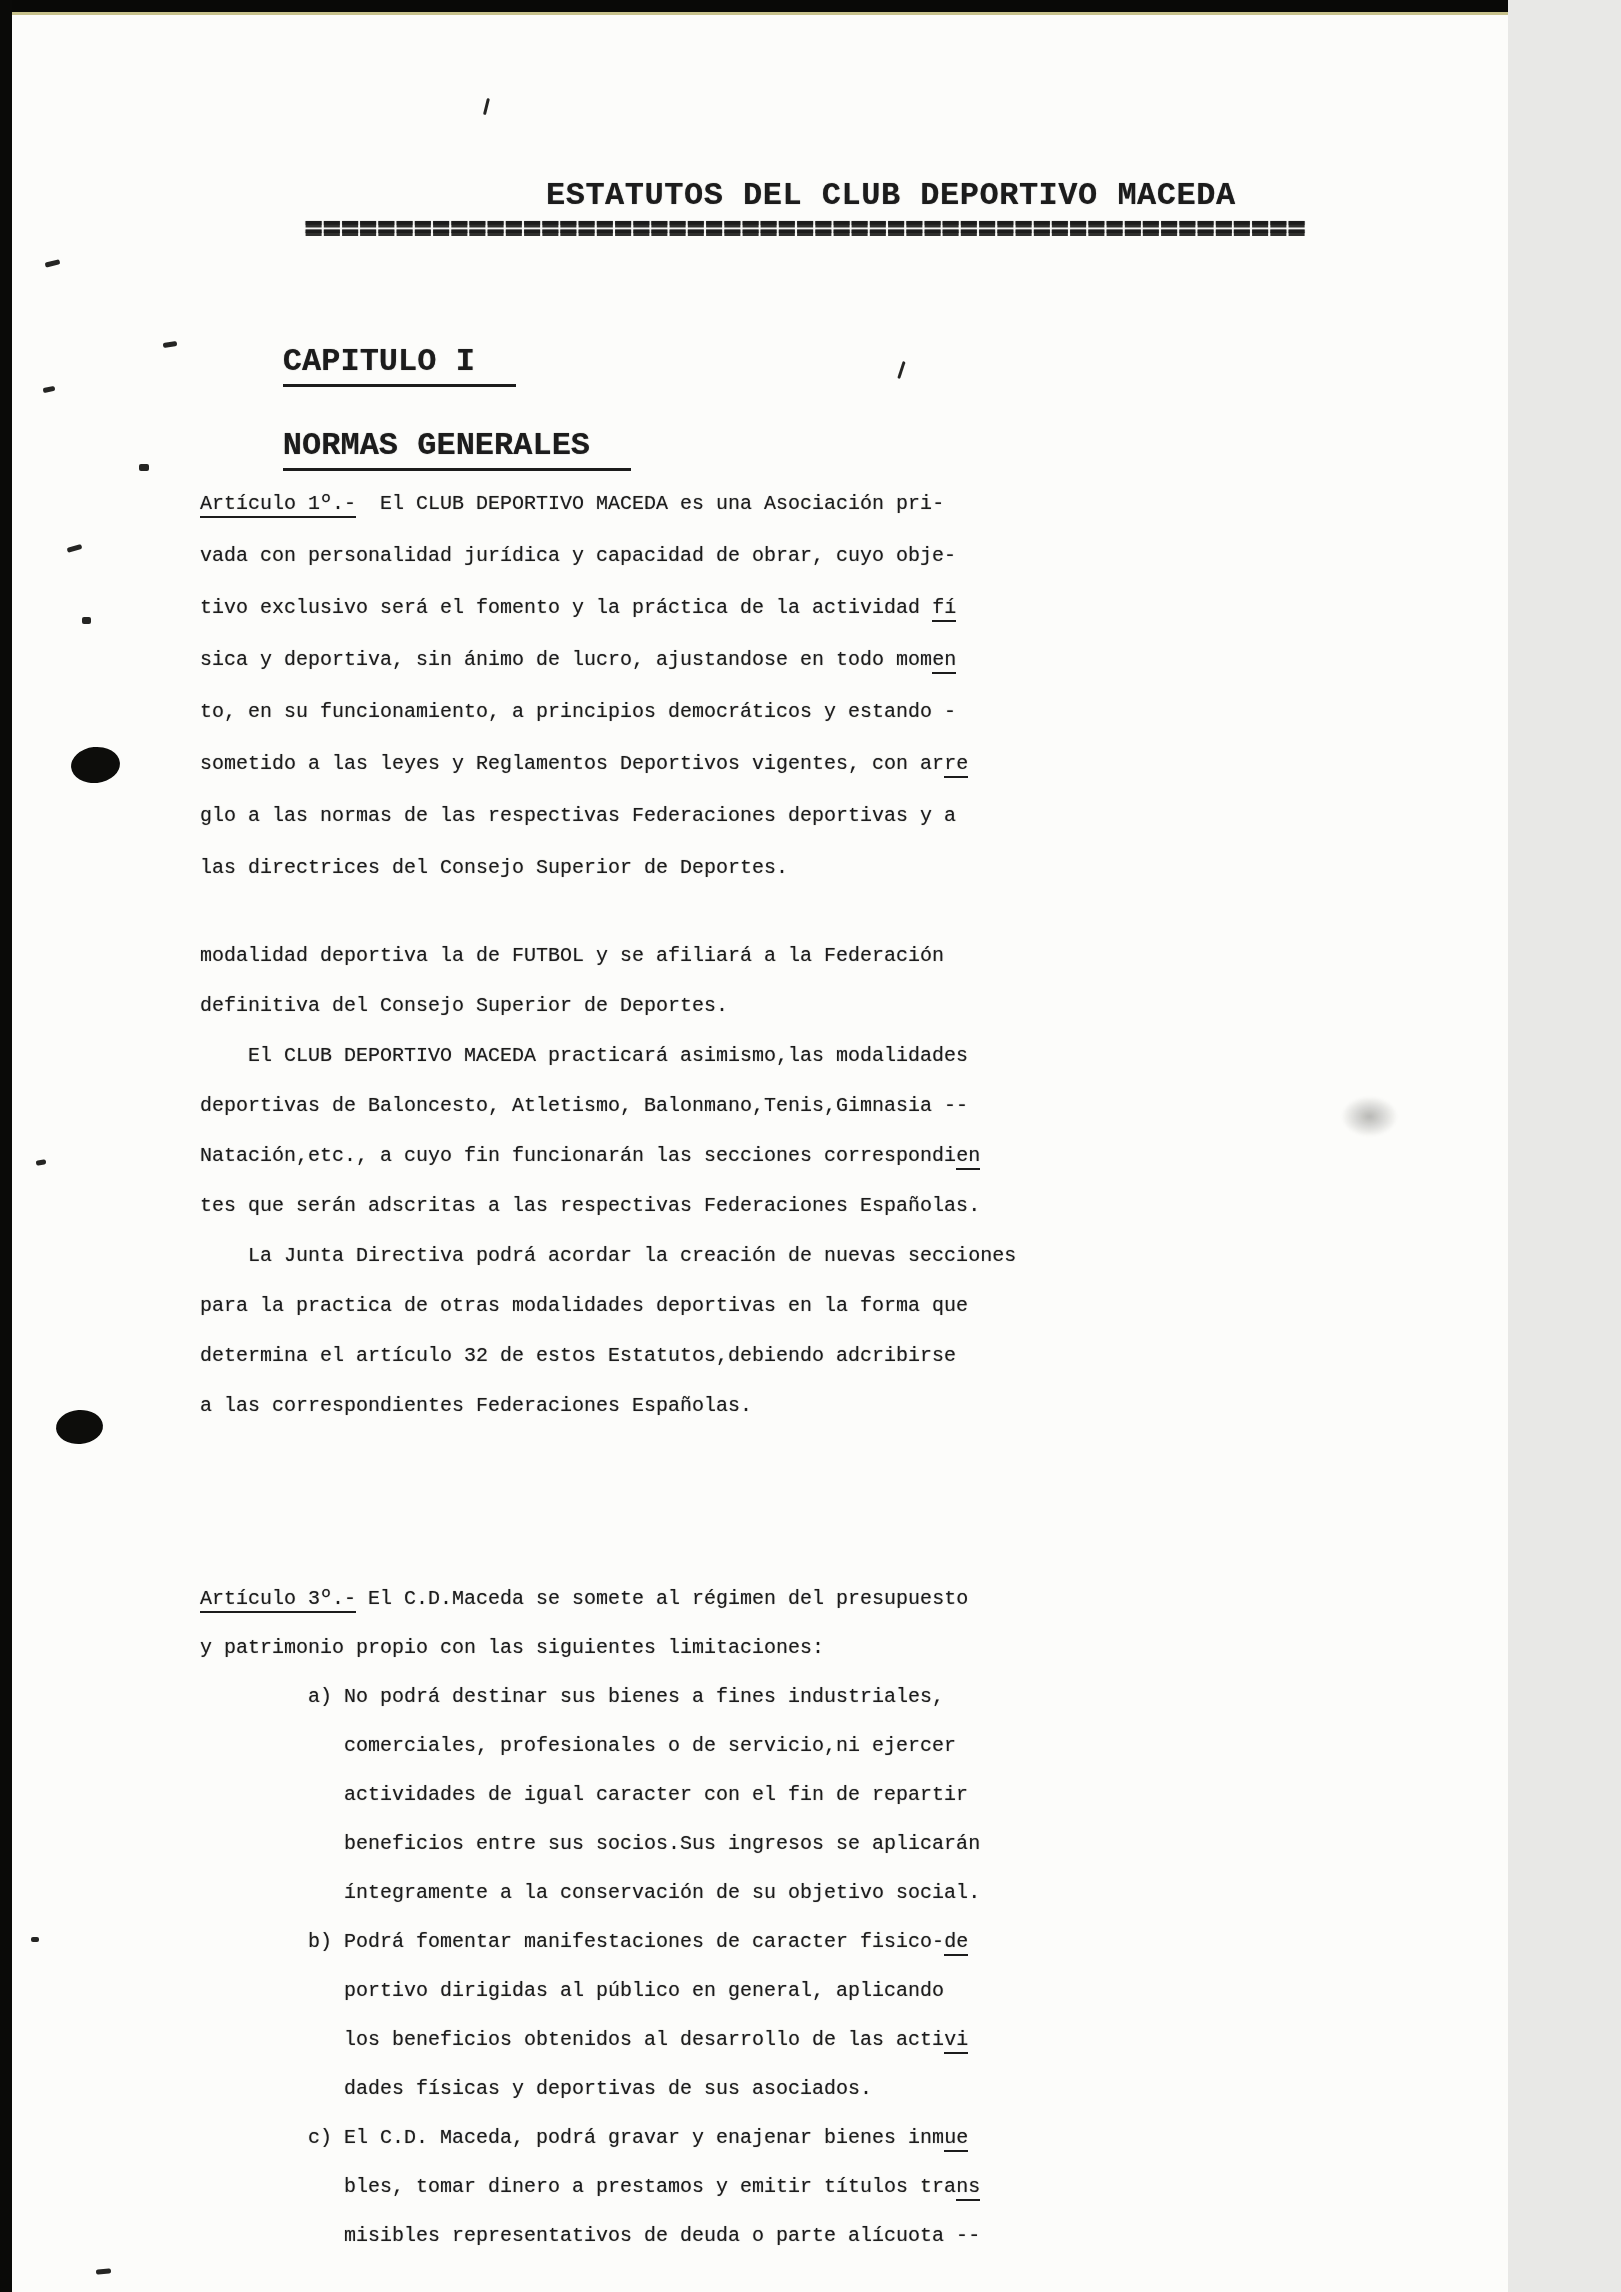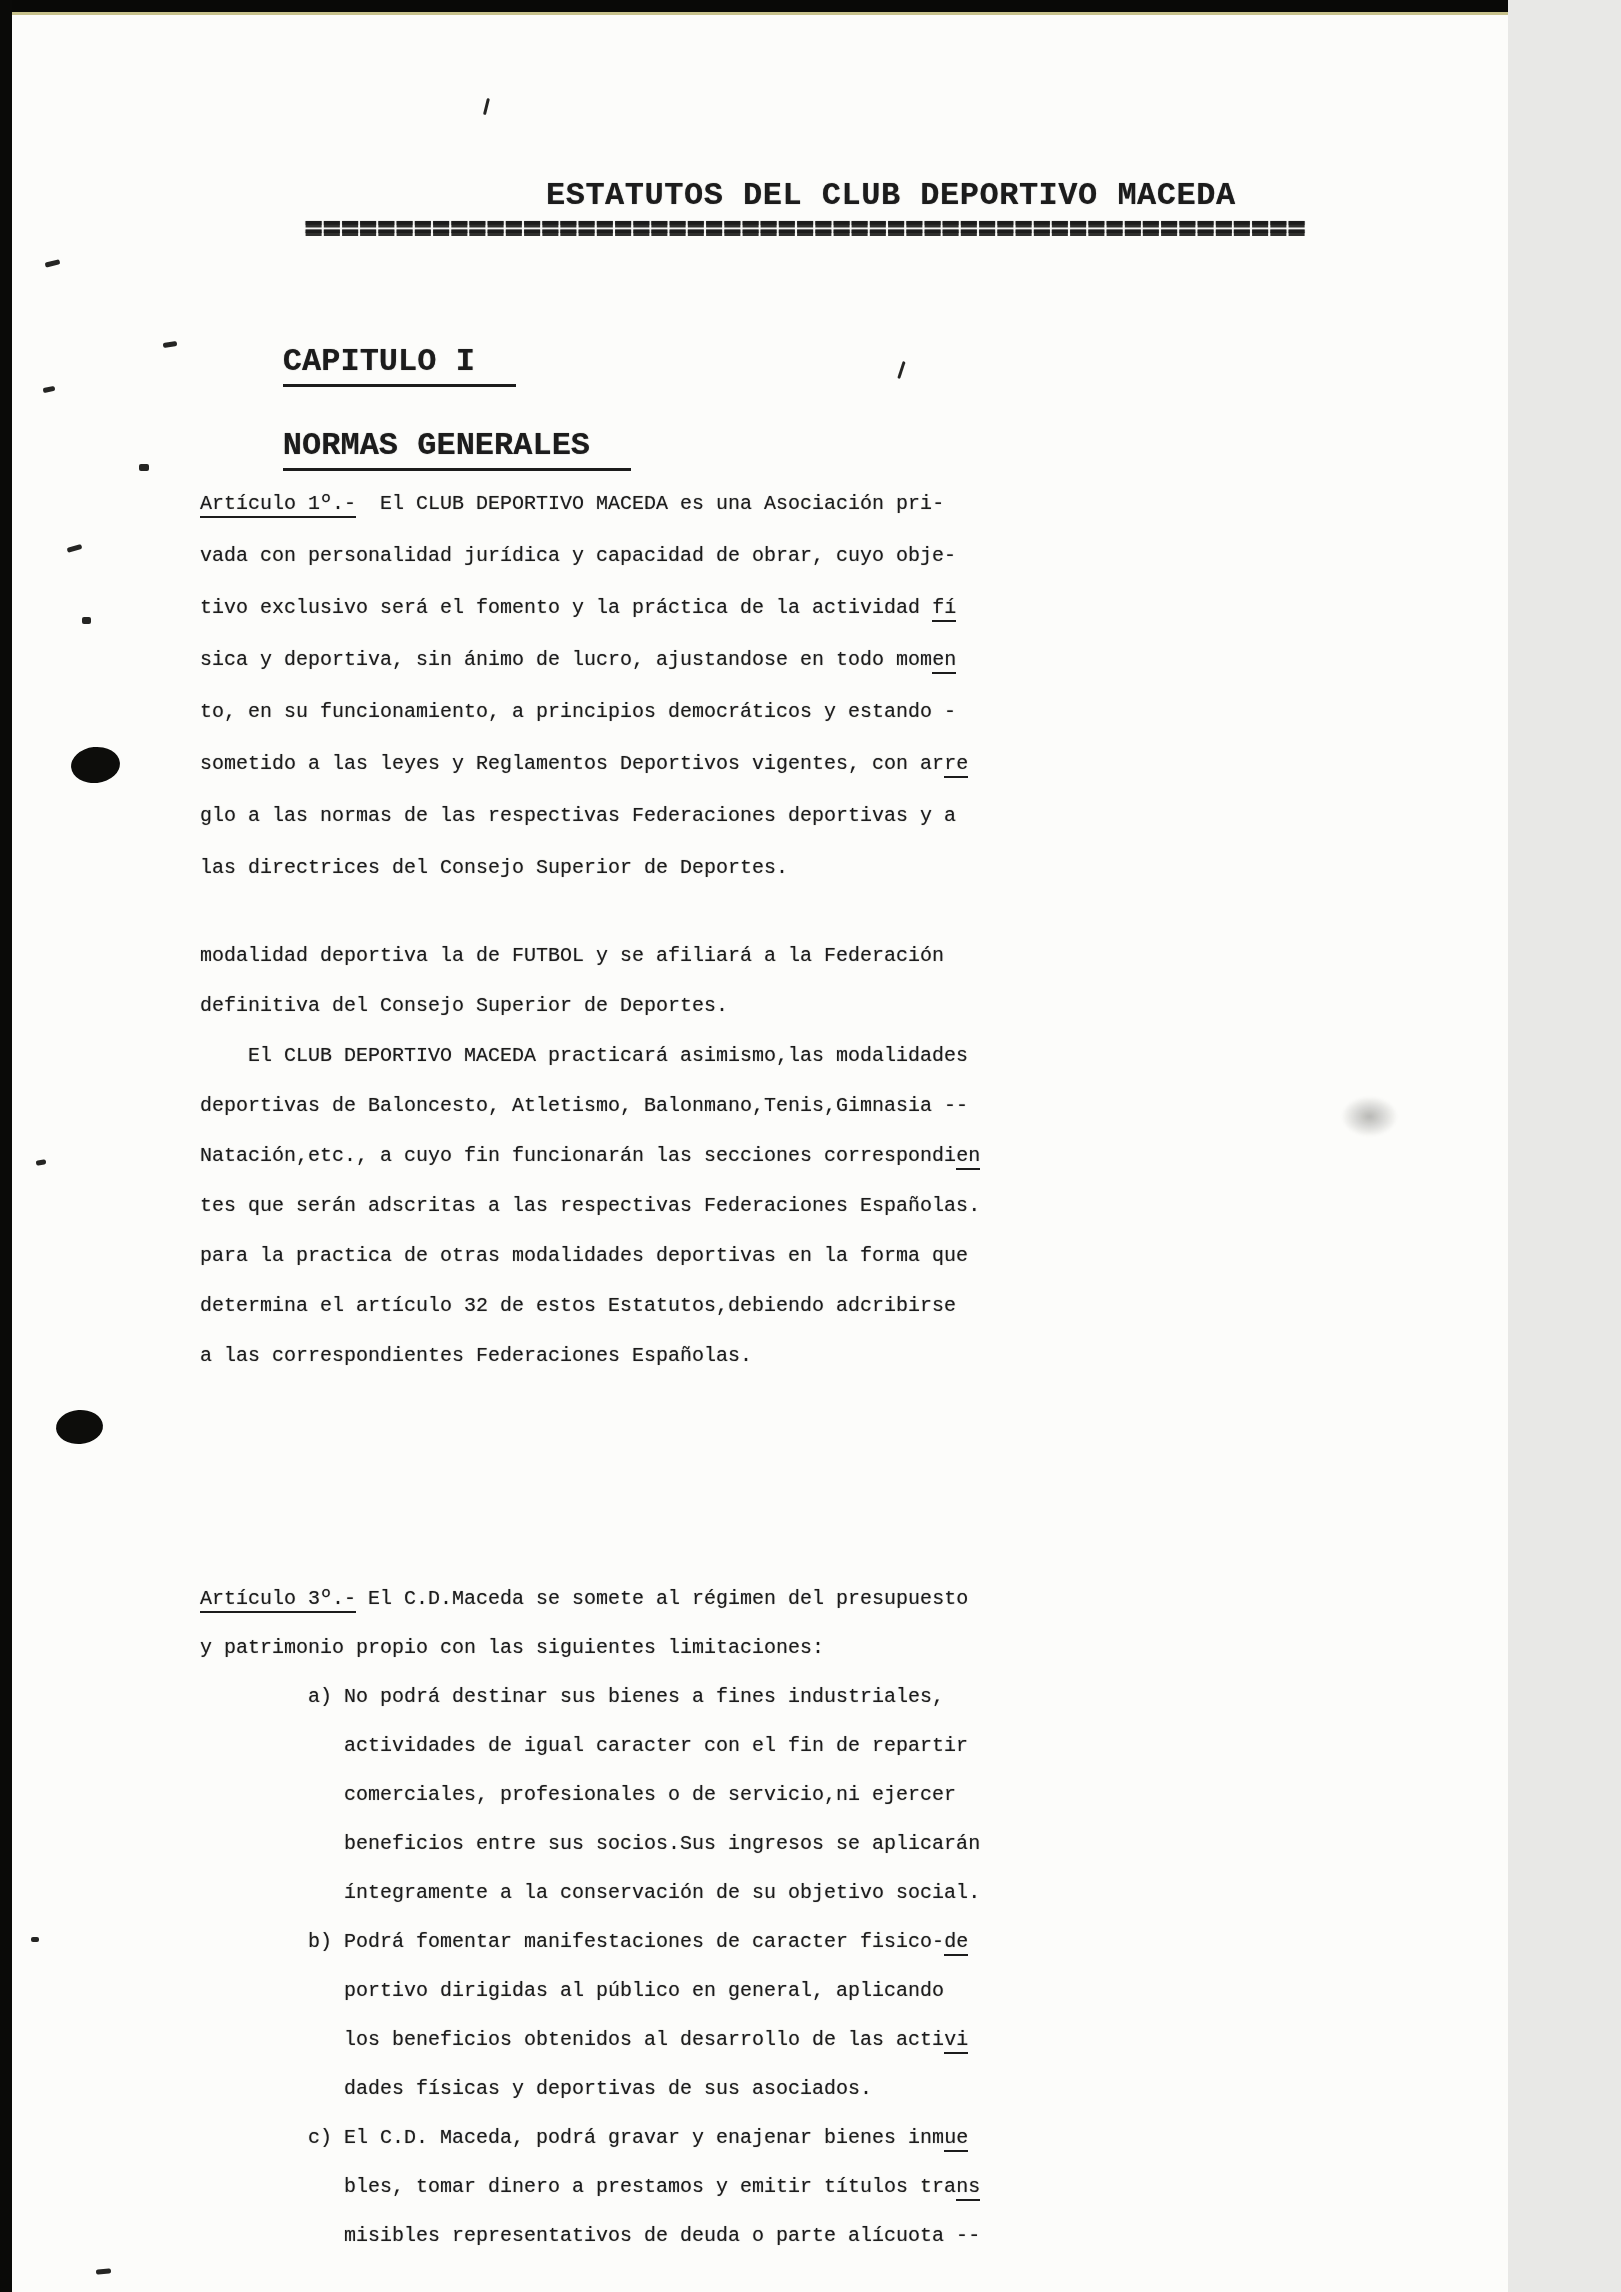--- a/index.html
+++ b/index.html
@@ -86,30 +86,31 @@
       <div class="ln"><span>glo a las normas de las respectivas Federaciones deportivas y a</span></div>
       <div class="ln"><span>las directrices del Consejo Superior de Deportes.</span></div>
     </div>
   <div class="block block-b">
       <div class="ln"><span>modalidad deportiva la de FUTBOL y se afiliará a la Federación</span></div>
       <div class="ln"><span>definitiva del Consejo Superior de Deportes.</span></div>
       <div class="ln"><span>    El CLUB DEPORTIVO MACEDA practicará asimismo,las modalidades</span></div>
       <div class="ln"><span>deportivas de Baloncesto, Atletismo, Balonmano,Tenis,Gimnasia --</span></div>
       <div class="ln"><span>Natación,etc., a cuyo fin funcionarán las secciones correspondi</span><span class="u">en</span></div>
       <div class="ln"><span>tes que serán adscritas a las respectivas Federaciones Españolas.</span></div>
+      <div class="ln"><span>    La Junta Directiva podrá acordar la creación de nuevas secciones</span></div>
       <div class="ln"><span>para la practica de otras modalidades deportivas en la forma que</span></div>
       <div class="ln"><span>determina el artículo 32 de estos Estatutos,debiendo adcribirse</span></div>
       <div class="ln"><span>a las correspondientes Federaciones Españolas.</span></div>
     </div>
   <div class="block block-c">
       <div class="ln"><span class="u">Artículo 3º.-</span><span> El C.D.Maceda se somete al régimen del presupuesto</span></div>
       <div class="ln"><span>y patrimonio propio con las siguientes limitaciones:</span></div>
       <div class="ln"><span>         a) No podrá destinar sus bienes a fines industriales,</span></div>
+      <div class="ln"><span>            comerciales, profesionales o de servicio,ni ejercer</span></div>
       <div class="ln"><span>            actividades de igual caracter con el fin de repartir</span></div>
-      <div class="ln"><span>            comerciales, profesionales o de servicio,ni ejercer</span></div>
       <div class="ln"><span>            beneficios entre sus socios.Sus ingresos se aplicarán</span></div>
       <div class="ln"><span>            íntegramente a la conservación de su objetivo social.</span></div>
       <div class="ln"><span>         b) Podrá fomentar manifestaciones de caracter fisico-</span><span class="u">de</span></div>
       <div class="ln"><span>            portivo dirigidas al público en general, aplicando</span></div>
       <div class="ln"><span>            los beneficios obtenidos al desarrollo de las acti</span><span class="u">vi</span></div>
       <div class="ln"><span>            dades físicas y deportivas de sus asociados.</span></div>
       <div class="ln"><span>         c) El C.D. Maceda, podrá gravar y enajenar bienes inm</span><span class="u">ue</span></div>
       <div class="ln"><span>            bles, tomar dinero a prestamos y emitir títulos tra</span><span class="u">ns</span></div>
       <div class="ln"><span>            misibles representativos de deuda o parte alícuota --</span></div>
     </div>

